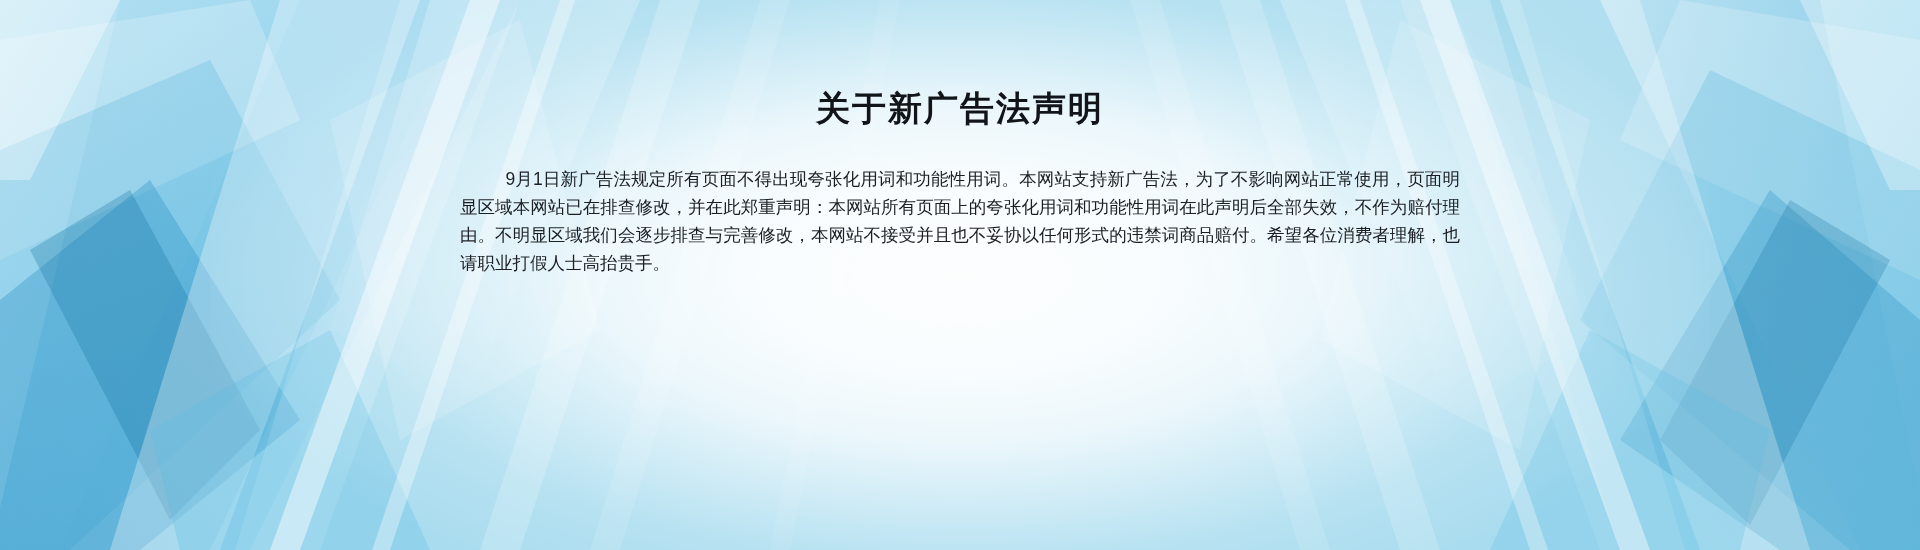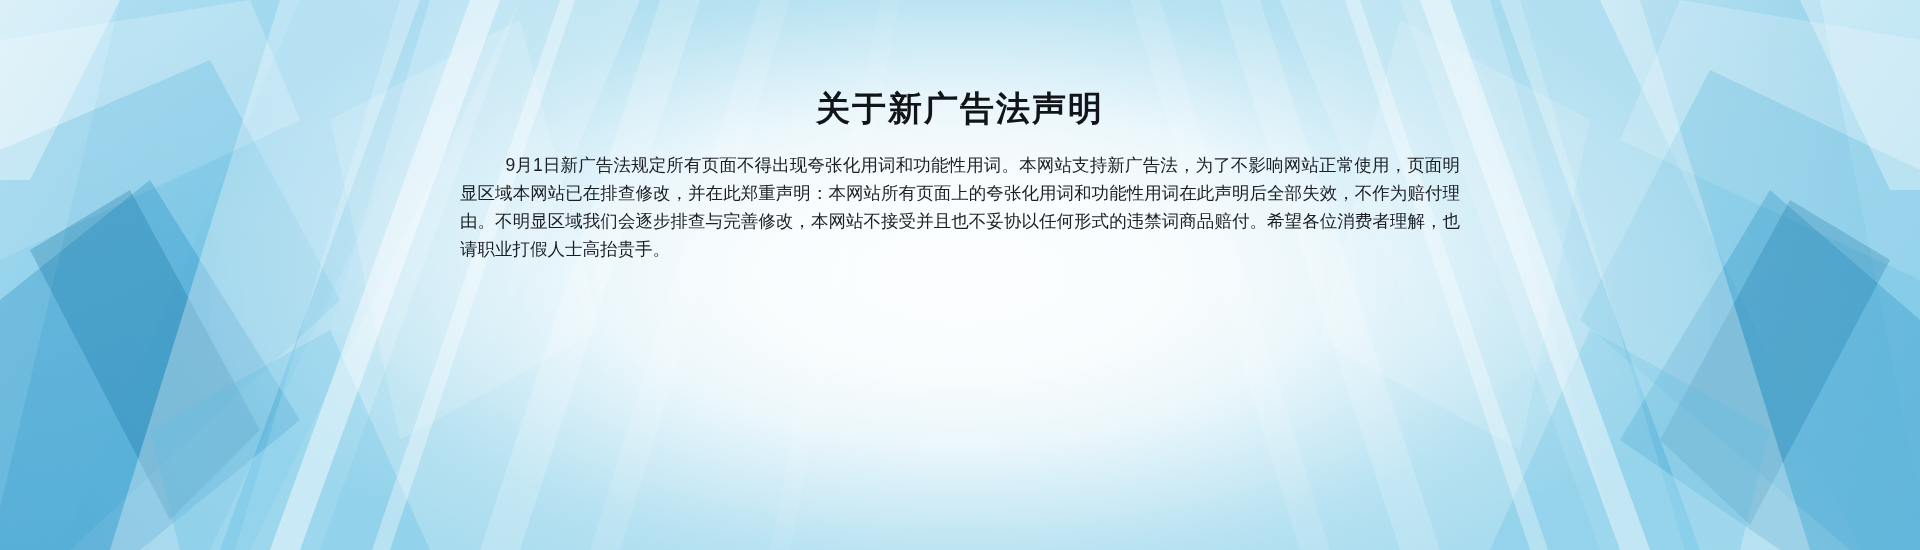--- a/index.html
+++ b/index.html
@@ -43,21 +43,21 @@
     margin-top:88px;
     font-size:34px;
     font-weight:bold;
     color:#111418;
     letter-spacing:2px;
     line-height:1.2;
     text-align:center;
   }
   #statement-body {
     width:1000px;
-    margin-top:22px;
+    margin-top:36px;
     font-size:17.5px;
     line-height:28px;
     color:#1b1f24;
     text-align:justify;
     text-justify:inter-ideograph;
   }
   #statement-body p { margin:0; }
   #statement-body p.indent { text-indent:2.6em; }
 </style>
 </head>

